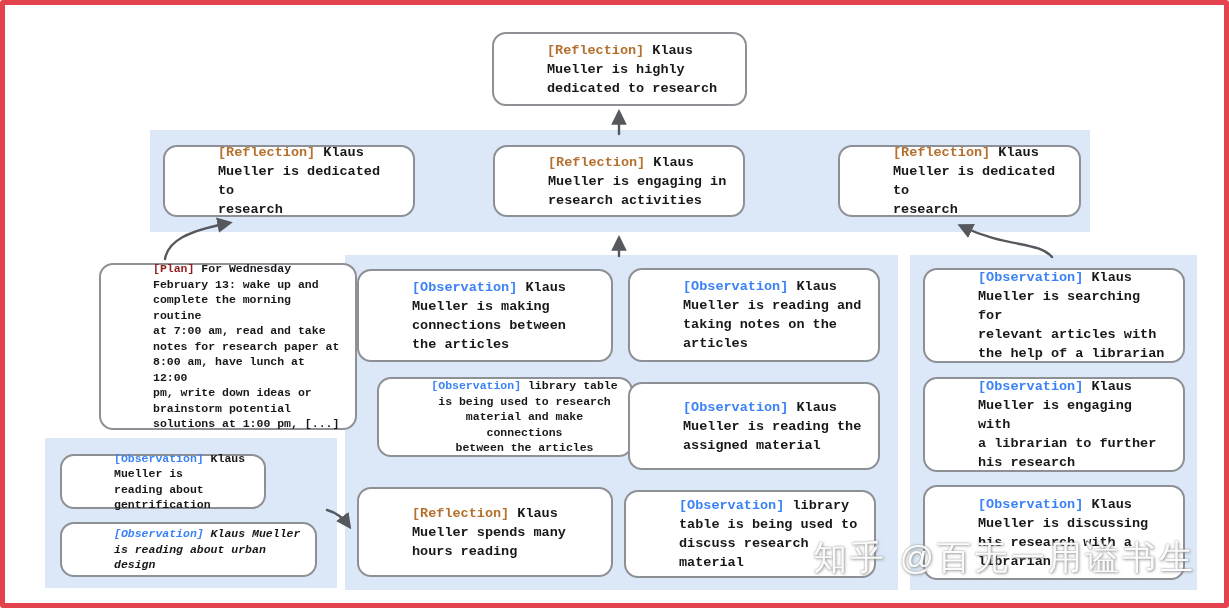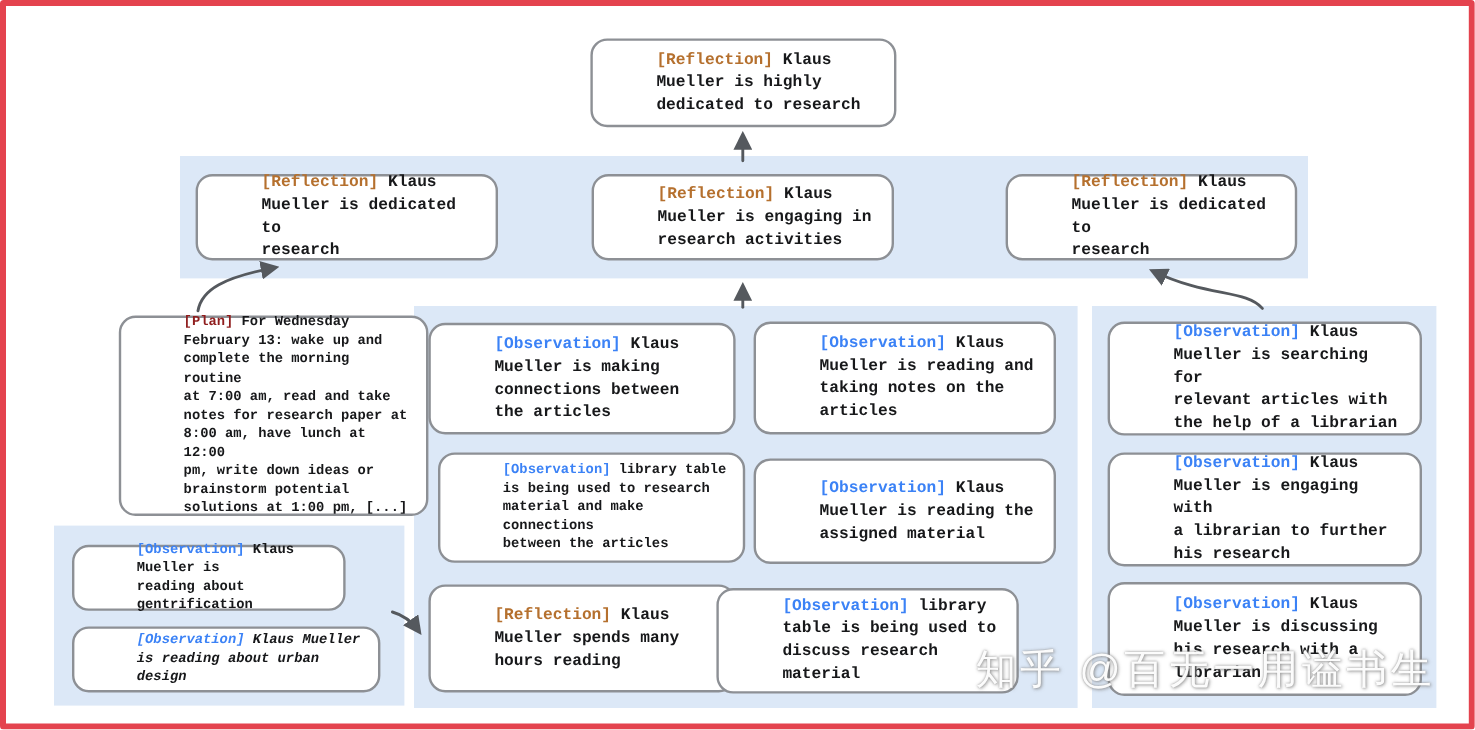--- a/index.html
+++ b/index.html
@@ -88,38 +88,38 @@
 February 13: wake up and
 complete the morning routine
 at 7:00 am, read and take
 notes for research paper at
 8:00 am, have lunch at 12:00
 pm, write down ideas or
 brainstorm potential
 solutions at 1:00 pm, [...]</span></div>
   </div>
 
-  <div class="node size-s" style="left:55px;top:449px;width:228px;height:55px;">
+  <div class="node size-s" style="left:55px;top:449px;width:206px;height:55px;">
     <div class="node-body"><span class="tag-observation">[Observation]</span><span> Klaus Mueller is
 reading about gentrification</span></div>
   </div>
 
   <div class="node size-s" style="left:55px;top:517px;width:257px;height:55px;font-style:italic;">
     <div class="node-body"><span class="tag-observation">[Observation]</span><span> Klaus Mueller
 is reading about urban design</span></div>
   </div>
 
   <div class="node size-n" style="left:352px;top:264px;width:256px;height:93px;">
     <div class="node-body"><span class="tag-observation">[Observation]</span><span> Klaus
 Mueller is making
 connections between
 the articles</span></div>
   </div>
 
-  <div class="node size-s" style="left:360px;top:372px;width:256px;height:92px;">
+  <div class="node size-s" style="left:372px;top:372px;width:256px;height:80px;text-align:center;">
     <div class="node-body"><span class="tag-observation">[Observation]</span><span> library table
 is being used to research
 material and make connections
 between the articles</span></div>
   </div>
 
   <div class="node size-n" style="left:352px;top:482px;width:256px;height:90px;">
     <div class="node-body"><span class="tag-reflection">[Reflection]</span><span> Klaus
 Mueller spends many
 hours reading</span></div>
@@ -131,21 +131,21 @@
 taking notes on the
 articles</span></div>
   </div>
 
   <div class="node size-n" style="left:623px;top:377px;width:252px;height:88px;">
     <div class="node-body"><span class="tag-observation">[Observation]</span><span> Klaus
 Mueller is reading the
 assigned material</span></div>
   </div>
 
-  <div class="node size-n" style="left:592px;top:485px;width:252px;height:88px;">
+  <div class="node size-n" style="left:619px;top:485px;width:252px;height:88px;">
     <div class="node-body"><span class="tag-observation">[Observation]</span><span> library
 table is being used to
 discuss research material</span></div>
   </div>
 
   <div class="node size-n" style="left:918px;top:263px;width:262px;height:95px;">
     <div class="node-body"><span class="tag-observation">[Observation]</span><span> Klaus
 Mueller is searching for
 relevant articles with
 the help of a librarian</span></div>

